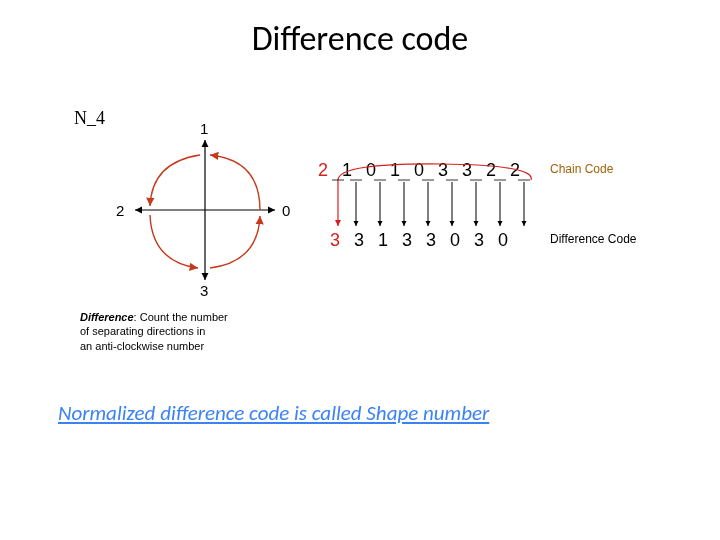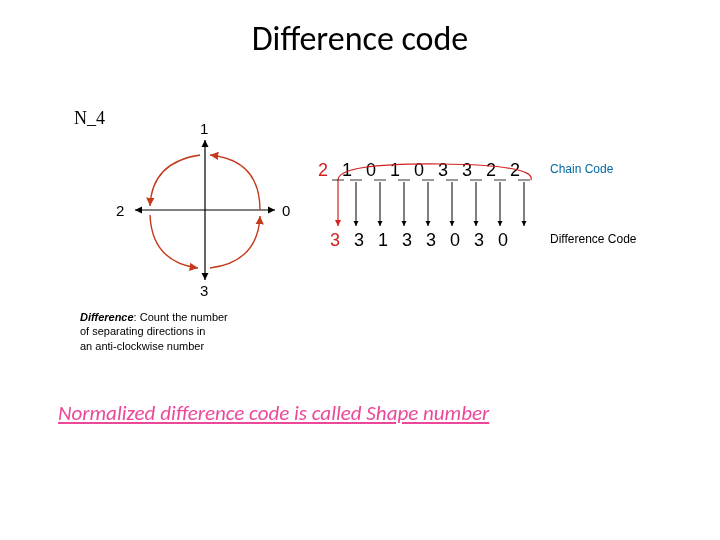--- a/index.html
+++ b/index.html
@@ -57,37 +57,37 @@
     letter-spacing: 14px;
   }
   .chain-row { top: 160px; left: 318px; }
   .diff-row  { top: 230px; left: 330px; text-align: center; }
   .chain-label {
     position: absolute;
     top: 162px;
     left: 550px;
     font-size: 12px;
     font-family: "Segoe UI", Arial, sans-serif;
-    color: #0369a1;
+    color: #a16207;
   }
   .diff-label {
     position: absolute;
     top: 232px;
     left: 550px;
     font-size: 12px;
     font-family: "Segoe UI", Arial, sans-serif;
     color: #000;
   }
   .red { color: #d42020; }
   .summary {
     position: absolute;
     top: 400px;
     left: 58px;
     font-size: 21px;
-    color: #ec4899;
+    color: #3b82f6;
     font-style: italic;
     text-decoration: underline;
     font-family: Calibri, Arial, sans-serif;
   }
 </style>
 </head>
 <body>
 
 <div class="title">Difference code</div>
 

